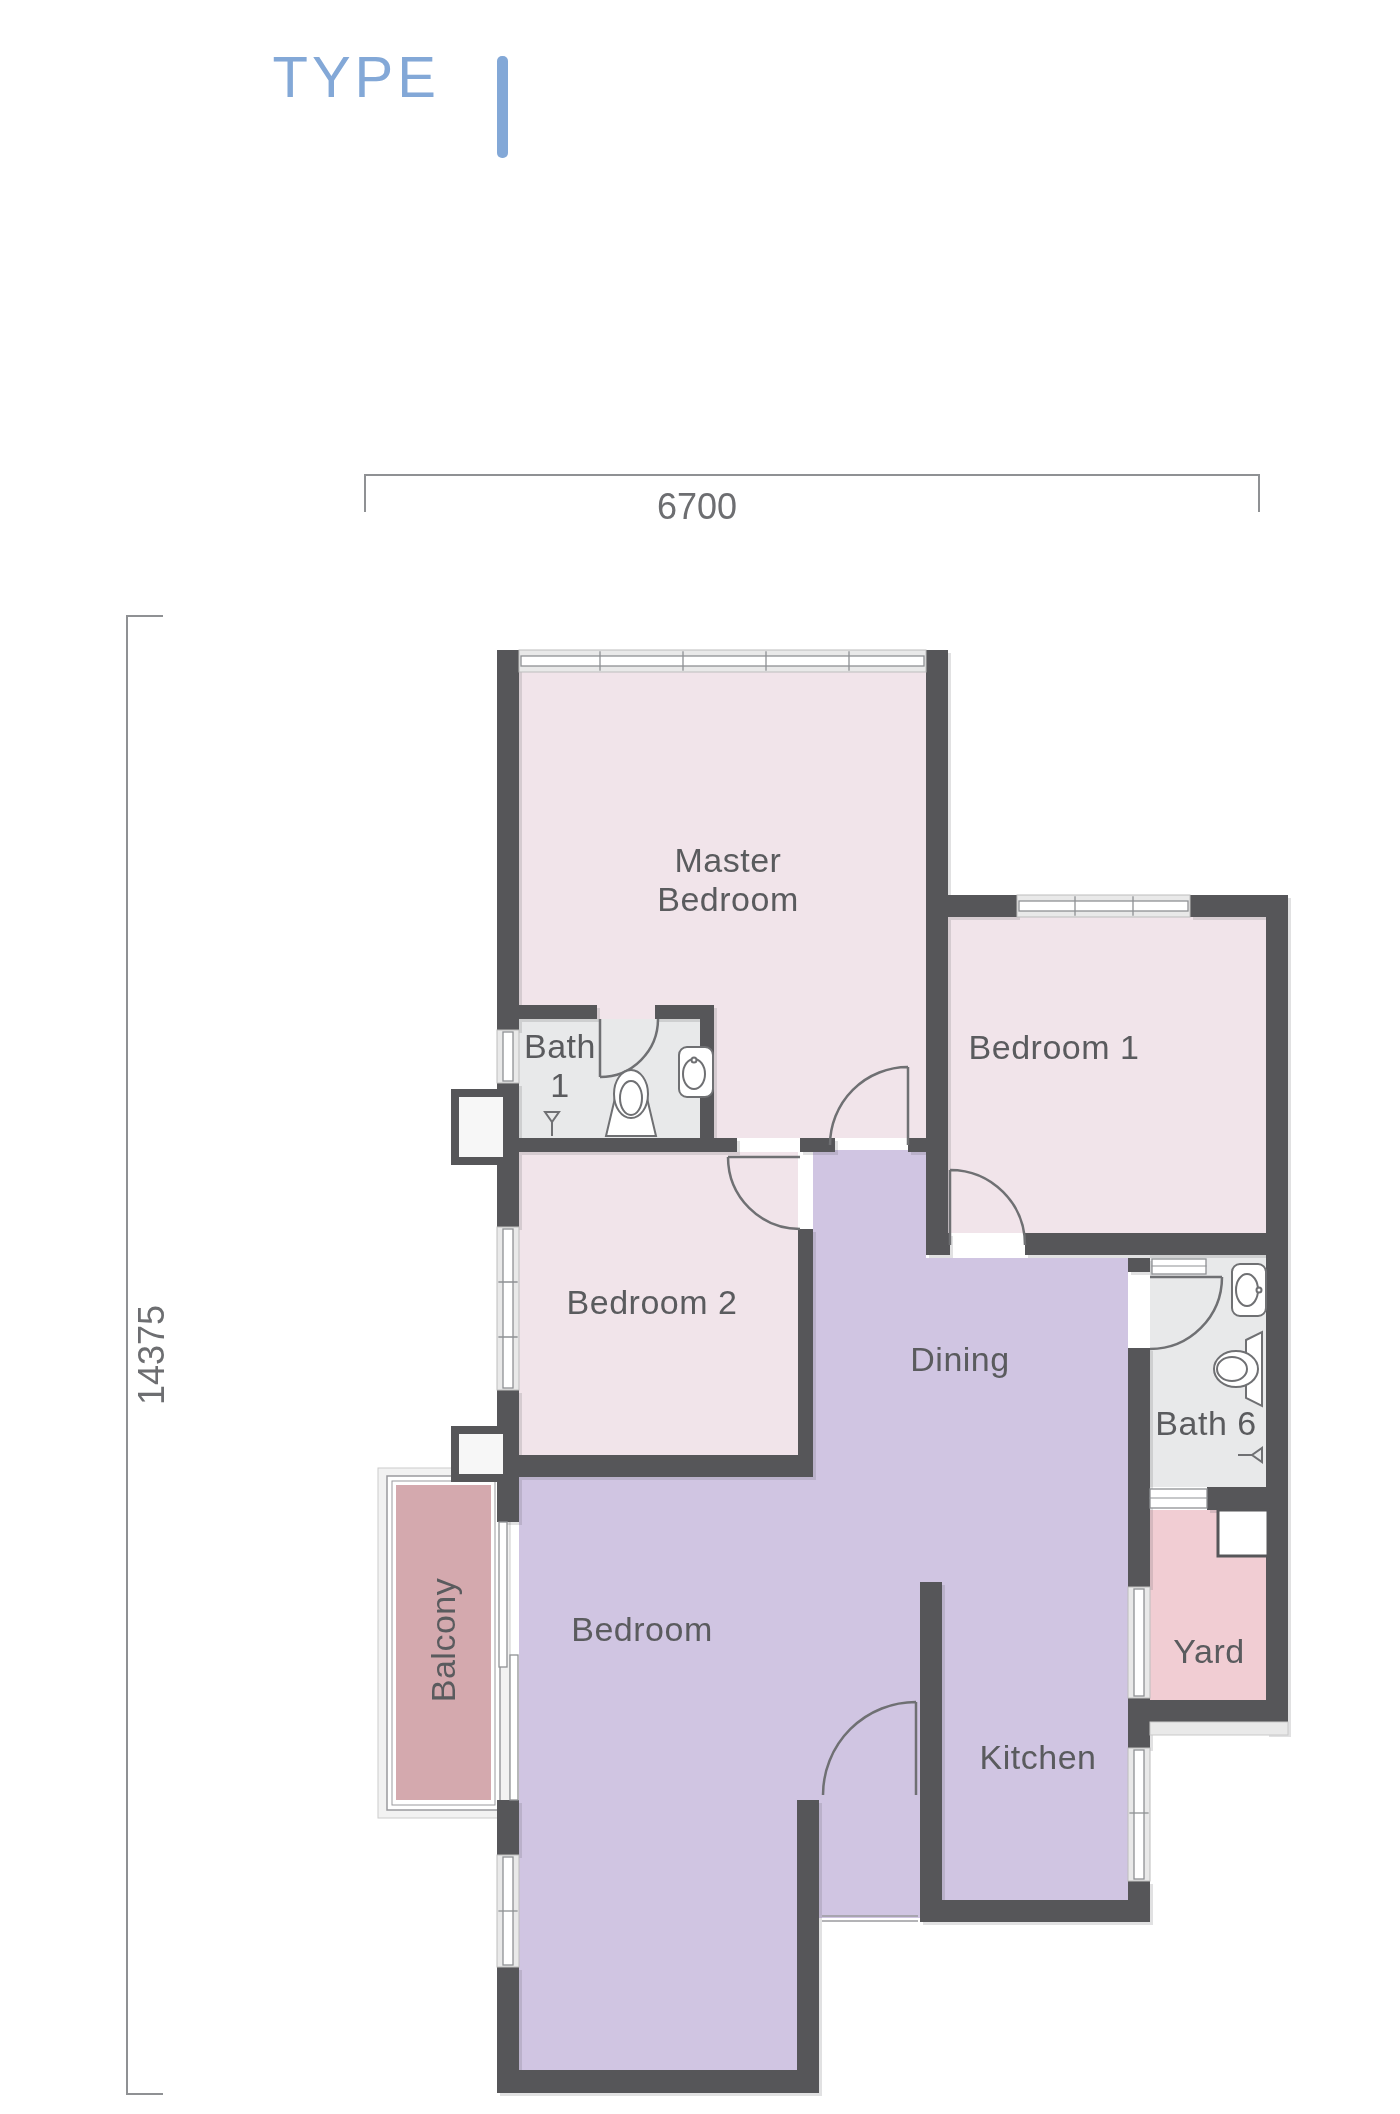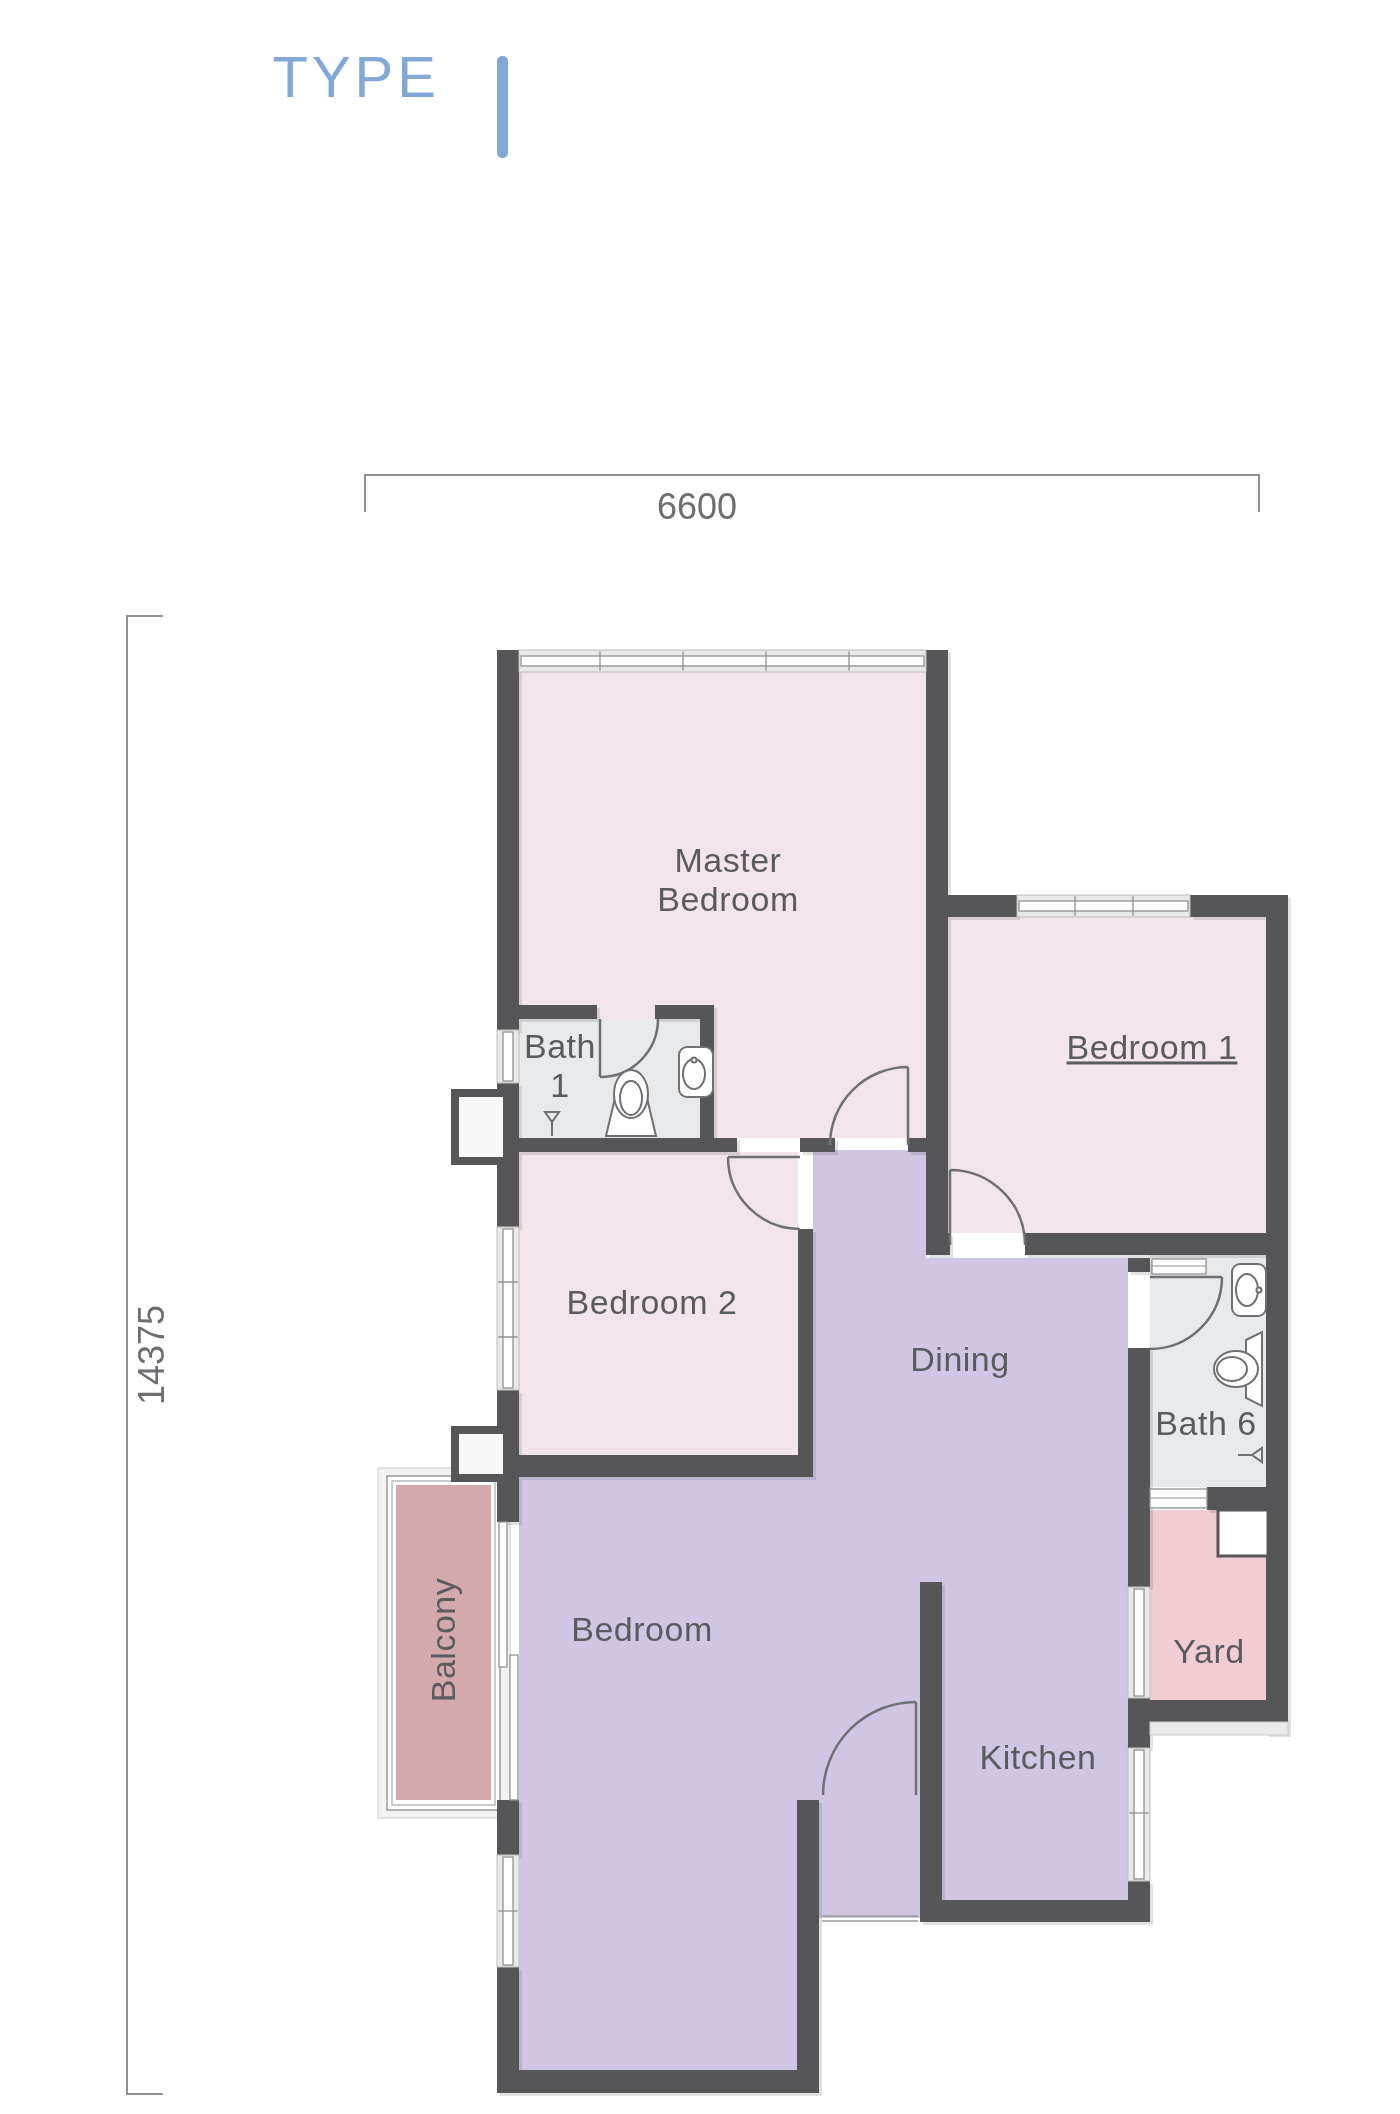--- a/index.html
+++ b/index.html
@@ -234,26 +234,26 @@
         <ellipse cx="1232" cy="1369" rx="15" ry="12"></ellipse>
       </g>
 
       <g fill="none">
         <path d="M1262,1448 L1262,1462 L1252,1455 Z M1252,1455 L1238,1455"></path>
       </g>
     </g>
   </svg>
 
   <div class="room-label" style="left:728px;top:880px;width:170px;">Master Bedroom</div>
-  <div class="room-label" style="left:1152px;top:1048px;width:250px;text-decoration:underline;">Bedroom 1</div>
+  <div class="room-label" style="left:1054px;top:1048px;width:250px;">Bedroom 1</div>
   <div class="room-label" style="left:652px;top:1303px;width:250px;">Bedroom 2</div>
   <div class="room-label" style="left:560px;top:1066px;width:80px;">Bath 1</div>
   <div class="room-label" style="left:1206px;top:1424px;width:140px;">Bath 6</div>
   <div class="room-label" style="left:960px;top:1360px;width:200px;text-align:center;">Dining</div>
   <div class="room-label" style="left:642px;top:1630px;width:200px;">Bedroom</div>
   <div class="room-label" style="left:1038px;top:1758px;width:200px;">Kitchen</div>
   <div class="room-label rot" style="left:444px;top:1640px;width:200px;">Balcony</div>
   <div class="room-label" style="left:1209px;top:1652px;width:140px;">Yard</div>
 
-  <div class="dim-label" style="left:697px;top:486px;">6600</div>
+  <div class="dim-label" style="left:697px;top:486px;">6700</div>
   <div class="dim-label rot" style="left:152px;top:1355px;">14375</div>
 
 </div>
 
 </body></html>

